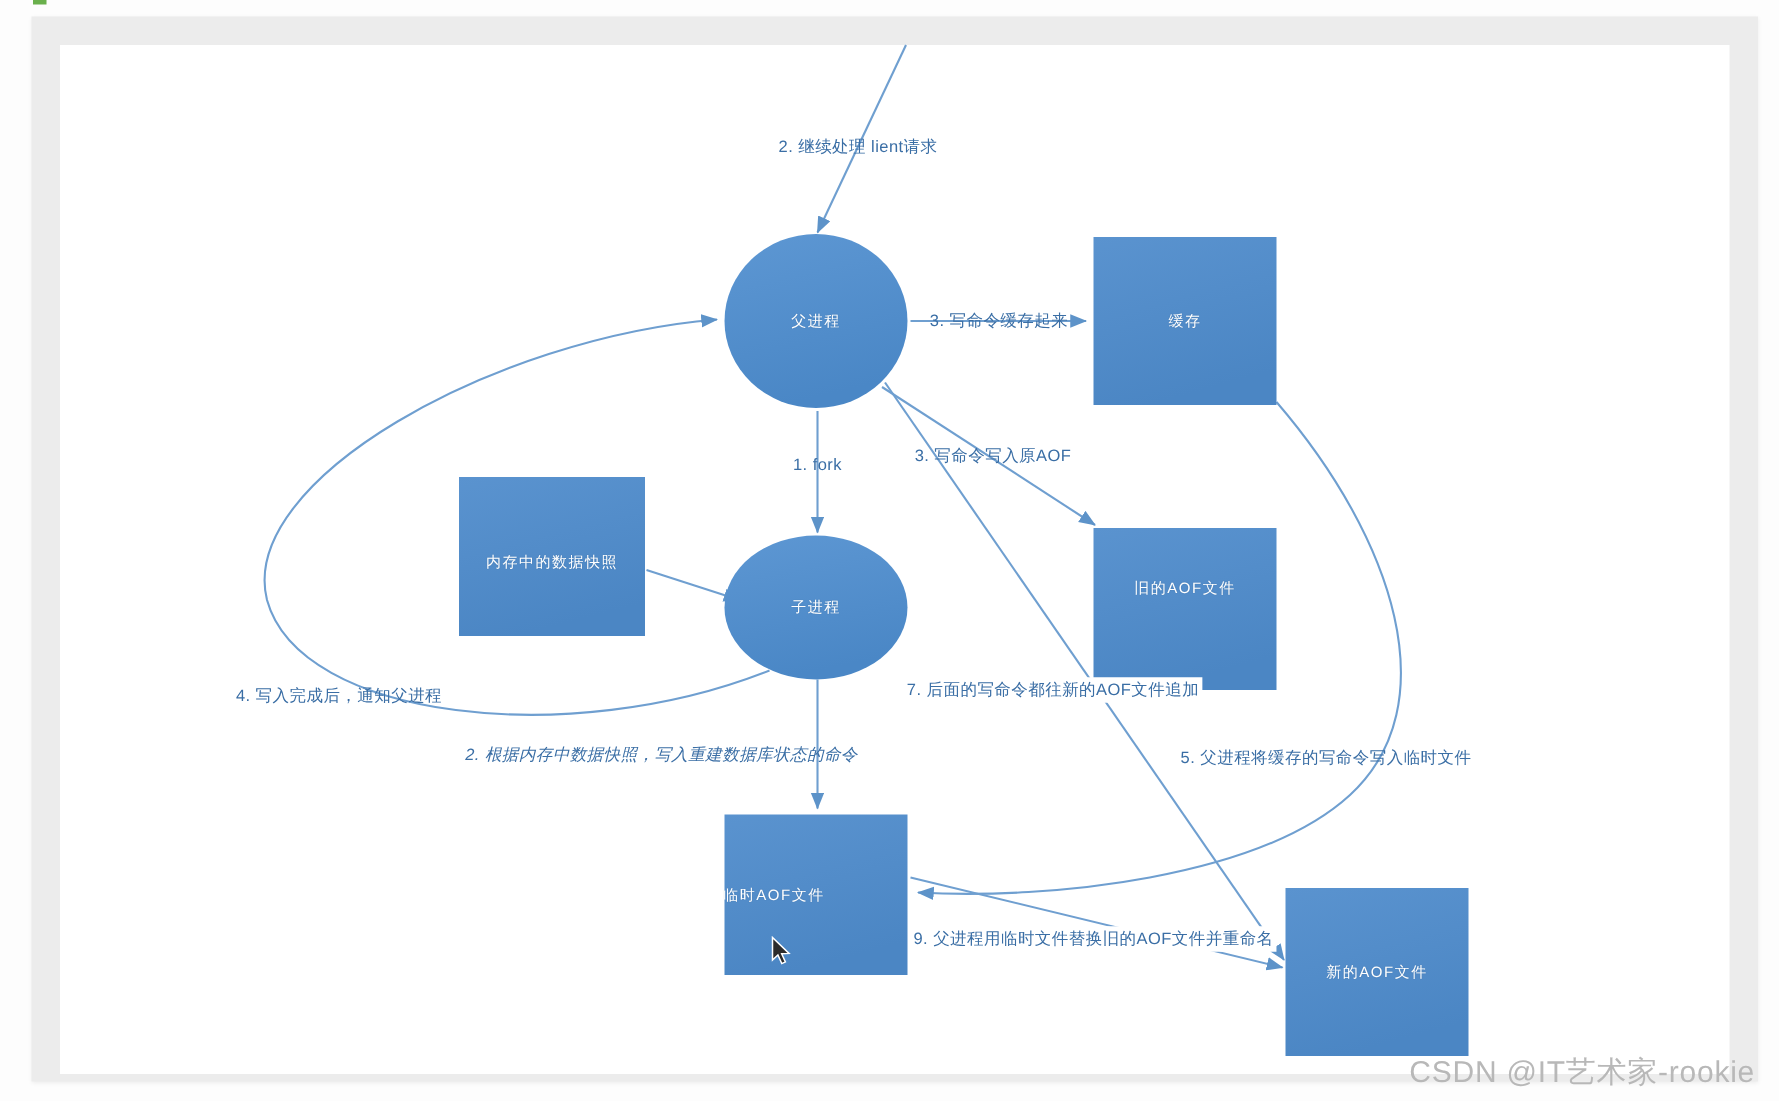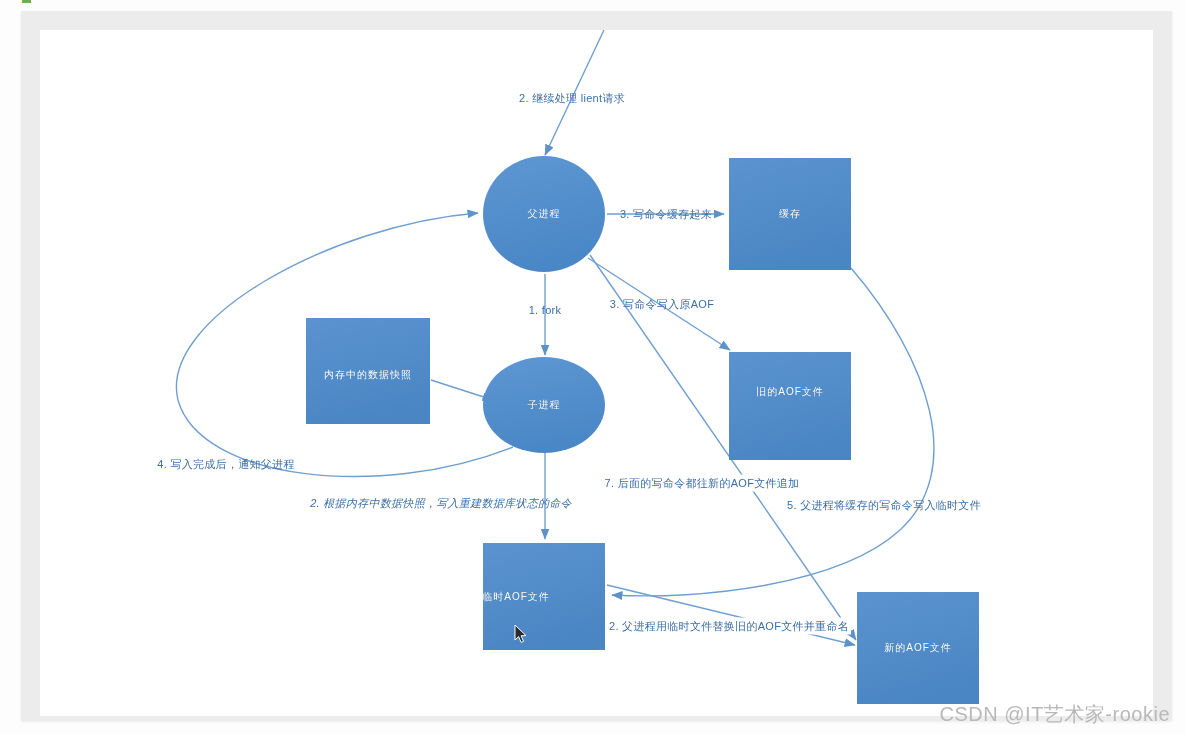--- a/index.html
+++ b/index.html
@@ -157,23 +157,23 @@
   <div class="node-label" style="left:790px; top:392px;">旧的AOF文件</div>
   <div class="node-label" style="left:516px; top:597px;">临时AOF文件</div>
   <div class="node-label" style="left:918px; top:648px;">新的AOF文件</div>
 
   <div class="edge-label" style="left:572px; top:98px;">2. 继续处理 lient请求</div>
   <div class="edge-label" style="left:666px; top:214px;">3. 写命令缓存起来</div>
   <div class="edge-label" style="left:545px; top:310px;">1. fork</div>
   <div class="edge-label" style="left:662px; top:304px;">3. 写命令写入原AOF</div>
   <div class="edge-label" style="left:226px; top:427px;margin-top:37px;">4. 写入完成后，通知父进程</div>
   <div class="edge-label" style="left:441px; top:503px;font-style:italic;">2. 根据内存中数据快照，写入重建数据库状态的命令</div>
-  <div class="edge-label" style="left:702px; top:460px; background:#ffffff; padding:1px 2px;margin-top:23px;">7. 后面的写命令都往新的AOF文件追加</div>
+  <div class="edge-label" style="left:702px; top:460px; background:#ffffff; padding:1px 2px;">7. 后面的写命令都往新的AOF文件追加</div>
   <div class="edge-label" style="left:884px; top:505px;">5. 父进程将缓存的写命令写入临时文件</div>
-  <div class="edge-label" style="left:729px; top:626px; background:#ffffff; padding:1px 2px;">2. 父进程用临时文件替换旧的AOF文件并重命名</div>
+  <div class="edge-label" style="left:729px; top:626px; background:#ffffff; padding:1px 2px;">9. 父进程用临时文件替换旧的AOF文件并重命名</div>
 
   <svg id="cursor" viewBox="0 0 14 20" xmlns="http://www.w3.org/2000/svg">
     <path d="M1,1 L1,16 L4.6,12.6 L7.2,18.4 L9.6,17.3 L7.1,11.8 L12,11.6 Z" fill="#2b2b2b" stroke="#ffffff" stroke-width="1"></path>
   </svg>
 
   <div id="watermark">CSDN @IT艺术家-rookie</div>
 
 </div>
 
 </body></html>

